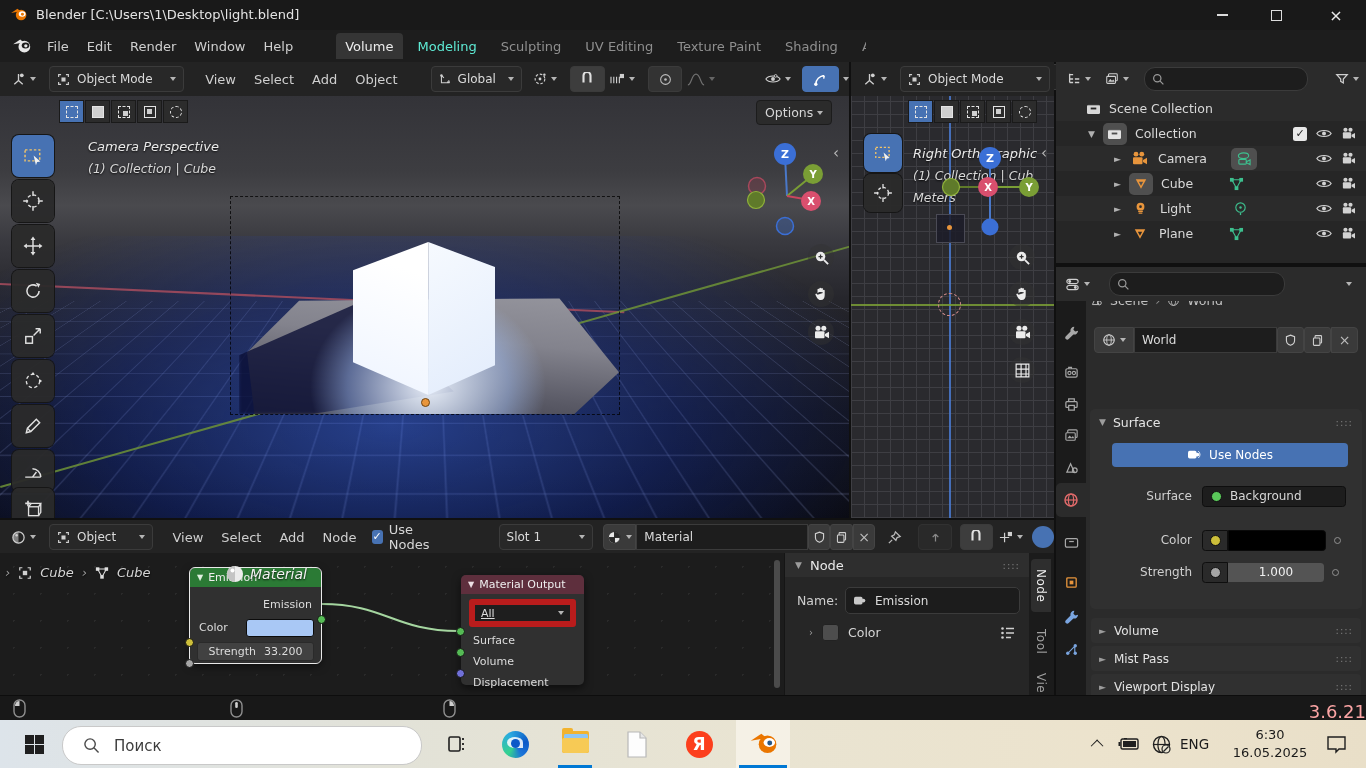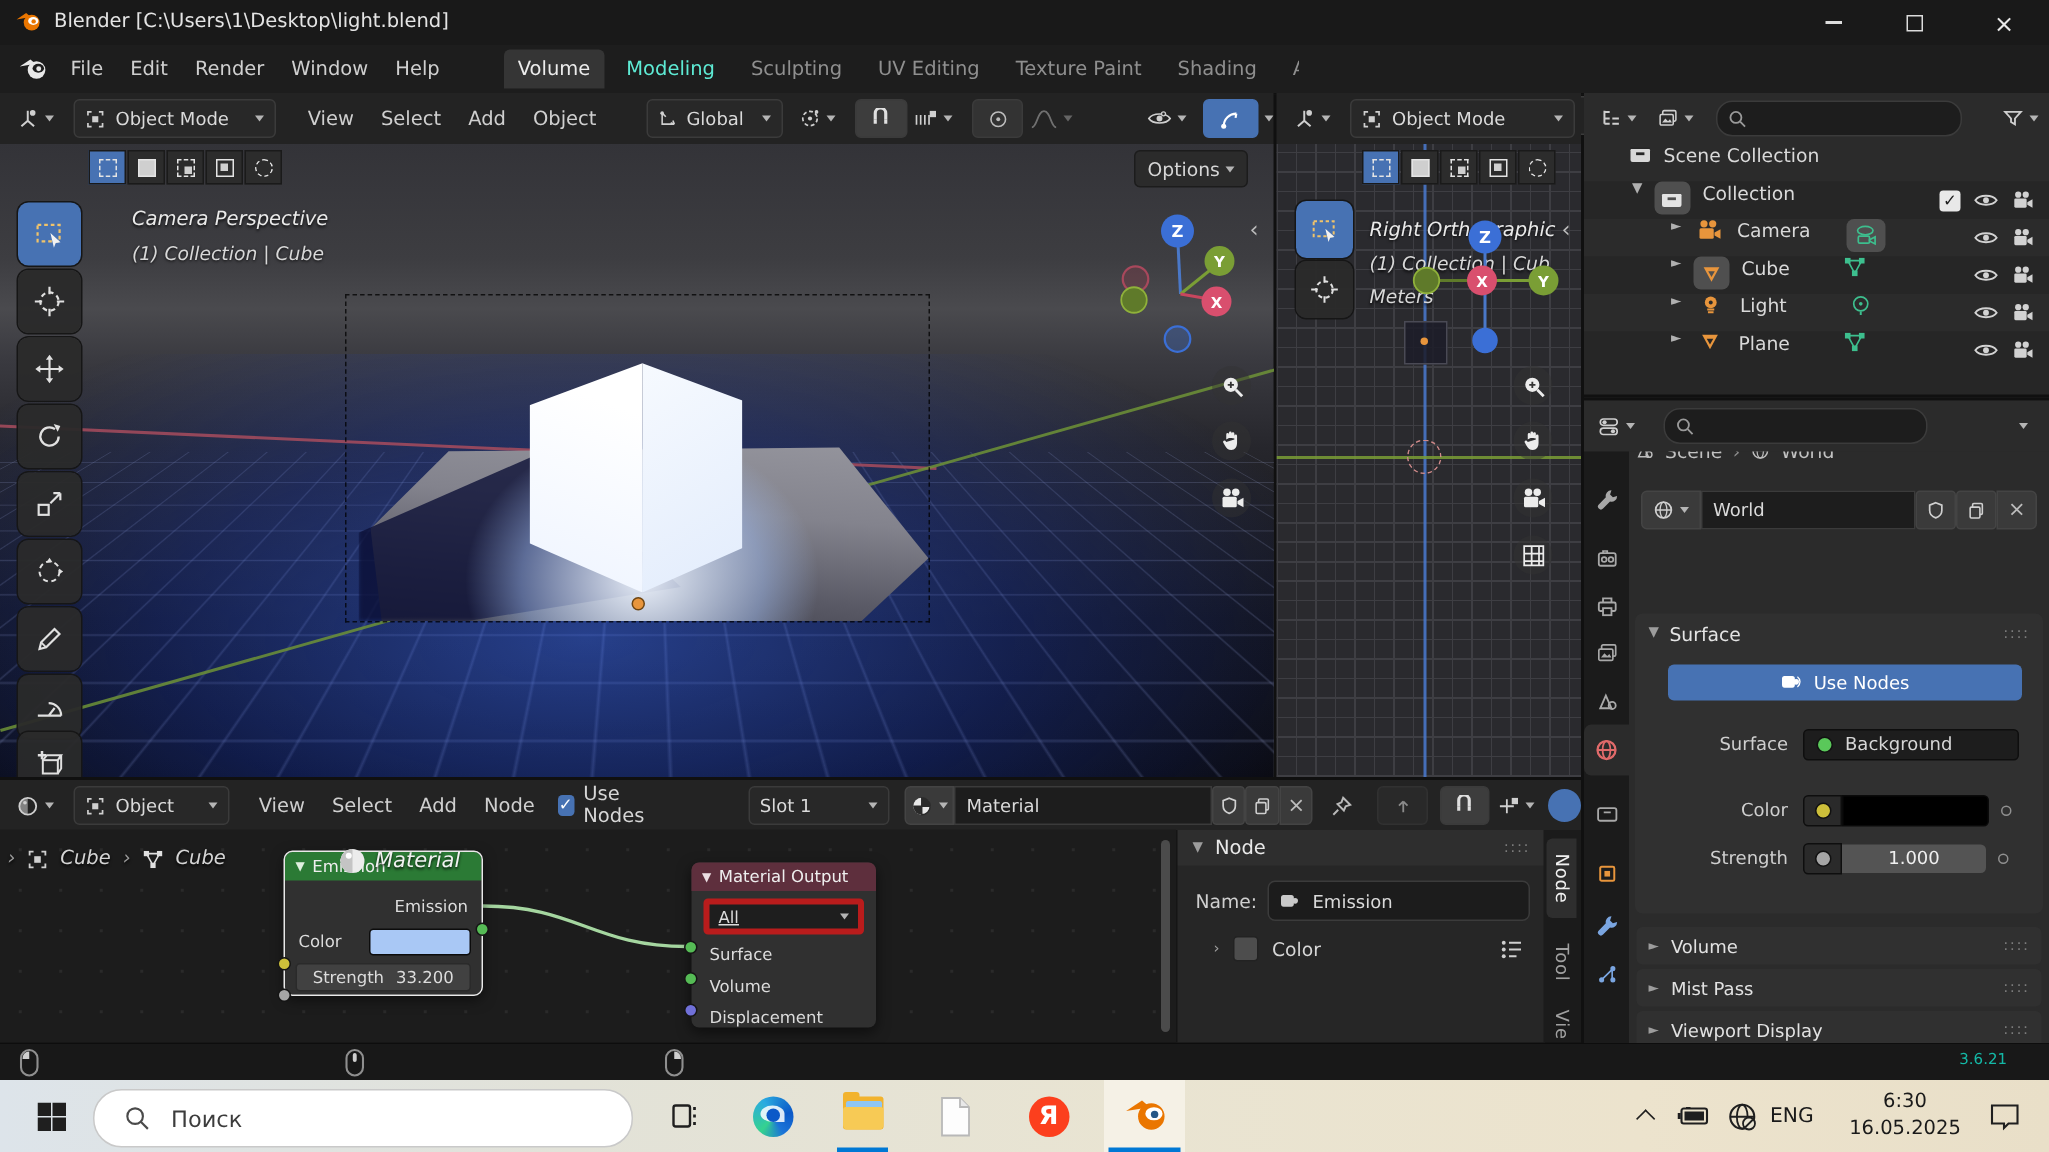--- a/index.html
+++ b/index.html
@@ -15,21 +15,21 @@
   .hbtn{background:#282828;border:1px solid #3b3b3b;border-radius:4px;height:24px;display:flex;align-items:center;justify-content:center;padding:0 5px;}
   .hbtn.flat{background:transparent;border:none;}
   .sbtn{background:#3a3a3a;border:1px solid #444;border-radius:3px;height:24px;display:flex;align-items:center;justify-content:center;}
   .sock{position:absolute;width:9px;height:9px;border-radius:50%;border:1px solid #151515;box-sizing:border-box;}
   .vtext{writing-mode:vertical-rl;font-size:12px;letter-spacing:.5px;}
   .toolbtn{position:absolute;left:12px;width:42px;height:42px;border-radius:7px;background:#2a2a2af2;display:flex;align-items:center;justify-content:center;box-shadow:0 0 0 1px #161616;}
   .toolbtn.act{background:#4772b3;}
   .selmode{width:23px;height:21px;background:#2c2c2c;border:1px solid #1a1a1a;display:flex;align-items:center;justify-content:center;}
   .selmode.act{background:#4772b3;}
   .dashsq{width:10px;height:10px;border:1px dashed #e4e4e4;}
-  .ol-row{height:25px;display:flex;font-size:12.5px;color:#d9d9d9;}
+  .ol-row{height:25px;display:flex;align-items:center;font-size:12.5px;color:#d9d9d9;}
   .eyecam{display:flex;align-items:center;gap:9px;margin-left:auto;padding-right:10px;}
   .prow{display:flex;align-items:center;height:26px;}
   .plabel{width:102px;text-align:right;padding-right:10px;color:#cfcfcf;flex:0 0 auto;}
   .pfield{background:#1d1d1d;border:1px solid #0e0e0e;border-radius:3.5px;height:19px;display:flex;align-items:center;}
   .ppanel{background:#303030;border-radius:4px;margin:3px 5px;display:flex;align-items:center;height:25px;padding:0 8px;color:#e2e2e2;}
   .grip{color:#7c7c7c;font-size:10px;letter-spacing:1px;margin-left:auto;}
   .decdot{width:5px;height:5px;border-radius:50%;border:1.4px solid #909090;margin-left:8px;flex:0 0 auto;}
   .node{position:absolute;border-radius:5px;background:#303030;box-shadow:0 3px 9px rgba(0,0,0,.55);font-size:11px;color:#dcdcdc;}
   .nhead{height:19px;display:flex;align-items:center;gap:5px;padding:0 7px;border-radius:5px 5px 0 0;color:#eee;}
   .tab-active{background:#353535;border-radius:4px 4px 0 0;}
@@ -1010,21 +1010,21 @@
           <circle cx="6.5" cy="5.5" r="2" fill="#fff"></circle>
         </svg>
       <span style="font-size:14px;color:#f2f2f2;">Material</span>
     </div>
 
     <div class="node" style="left:461px;top:22px;width:123px;height:110px;">
       <div class="nhead" style="background:#5e2f3d;">
         <span style="font-size:8px;color:#ecdfe3;">▼</span>
         <span>Material Output</span>
       </div>
-      <div class="fx" style="margin:5px 8px 0 8px;height:16px;background:#1e1e1e;border:4px solid #b91c1c;border-radius:3px;padding:0 6px;text-decoration:underline;">
+      <div class="fx" style="margin:5px 8px 0 8px;height:16px;background:#1e1e1e;border:6px solid #b91c1c;border-radius:3px;padding:0 6px;text-decoration:underline;">
         <span>All</span>
         <span class="chev" style="margin-left:auto;"></span>
       </div>
       <div class="fx" style="height:21px;padding:3px 0 0 12px;">
           <span>Surface</span>
         </div>
       <div class="fx" style="height:21px;padding:0 0 0 12px;">
           <span>Volume</span>
         </div>
       <div class="fx" style="height:21px;padding:0 0 0 12px;">
@@ -1083,21 +1083,21 @@
         <path d="M6.5 2a4.5 4.5 0 0 0-4.5 5h4.5z" fill="#cfcfcf"></path>
       </svg>
     <svg class="g" style="left:230px;top:3px;" width="13" height="19" viewBox="0 0 13 19">
         <rect x="1" y="1" width="11" height="17" rx="5.5" fill="none" stroke="#8f8f8f" stroke-width="1.4"></rect>
         <rect x="5.2" y="3" width="2.6" height="6" rx="1.3" fill="#cfcfcf"></rect>
       </svg>
     <svg class="g" style="left:443px;top:3px;" width="13" height="19" viewBox="0 0 13 19">
         <rect x="1" y="1" width="11" height="17" rx="5.5" fill="none" stroke="#8f8f8f" stroke-width="1.4"></rect>
         <path d="M6.5 2a4.5 4.5 0 0 1 4.5 5H6.5z" fill="#cfcfcf"></path>
       </svg>
-    <span class="g" style="right:28px;top:5px;position:absolute;color:#14b8a6;font-size:10px;">3.6.21</span>
+    <span class="g" style="right:0;top:5px;position:absolute;color:#fca5a5;font-size:18px;">3.6.21</span>
   </div>
 
   <div class="g fx" style="left:0;top:720px;width:1366px;height:48px;
        background:linear-gradient(90deg,#dde4ea 0%,#e2e2d8 28%,#e9e4d2 55%,#ece3cd 80%,#e9dfc8 100%);">
     <div class="g fx" style="left:14px;top:0;width:40px;height:48px;justify-content:center;">
       <svg width="19" height="19" viewBox="0 0 19 19">
           <rect x="0" y="0" width="9" height="9" fill="#1f1f1f"></rect>
           <rect x="10" y="0" width="9" height="9" fill="#1f1f1f"></rect>
           <rect x="0" y="10" width="9" height="9" fill="#1f1f1f"></rect>
           <rect x="10" y="10" width="9" height="9" fill="#1f1f1f"></rect>

